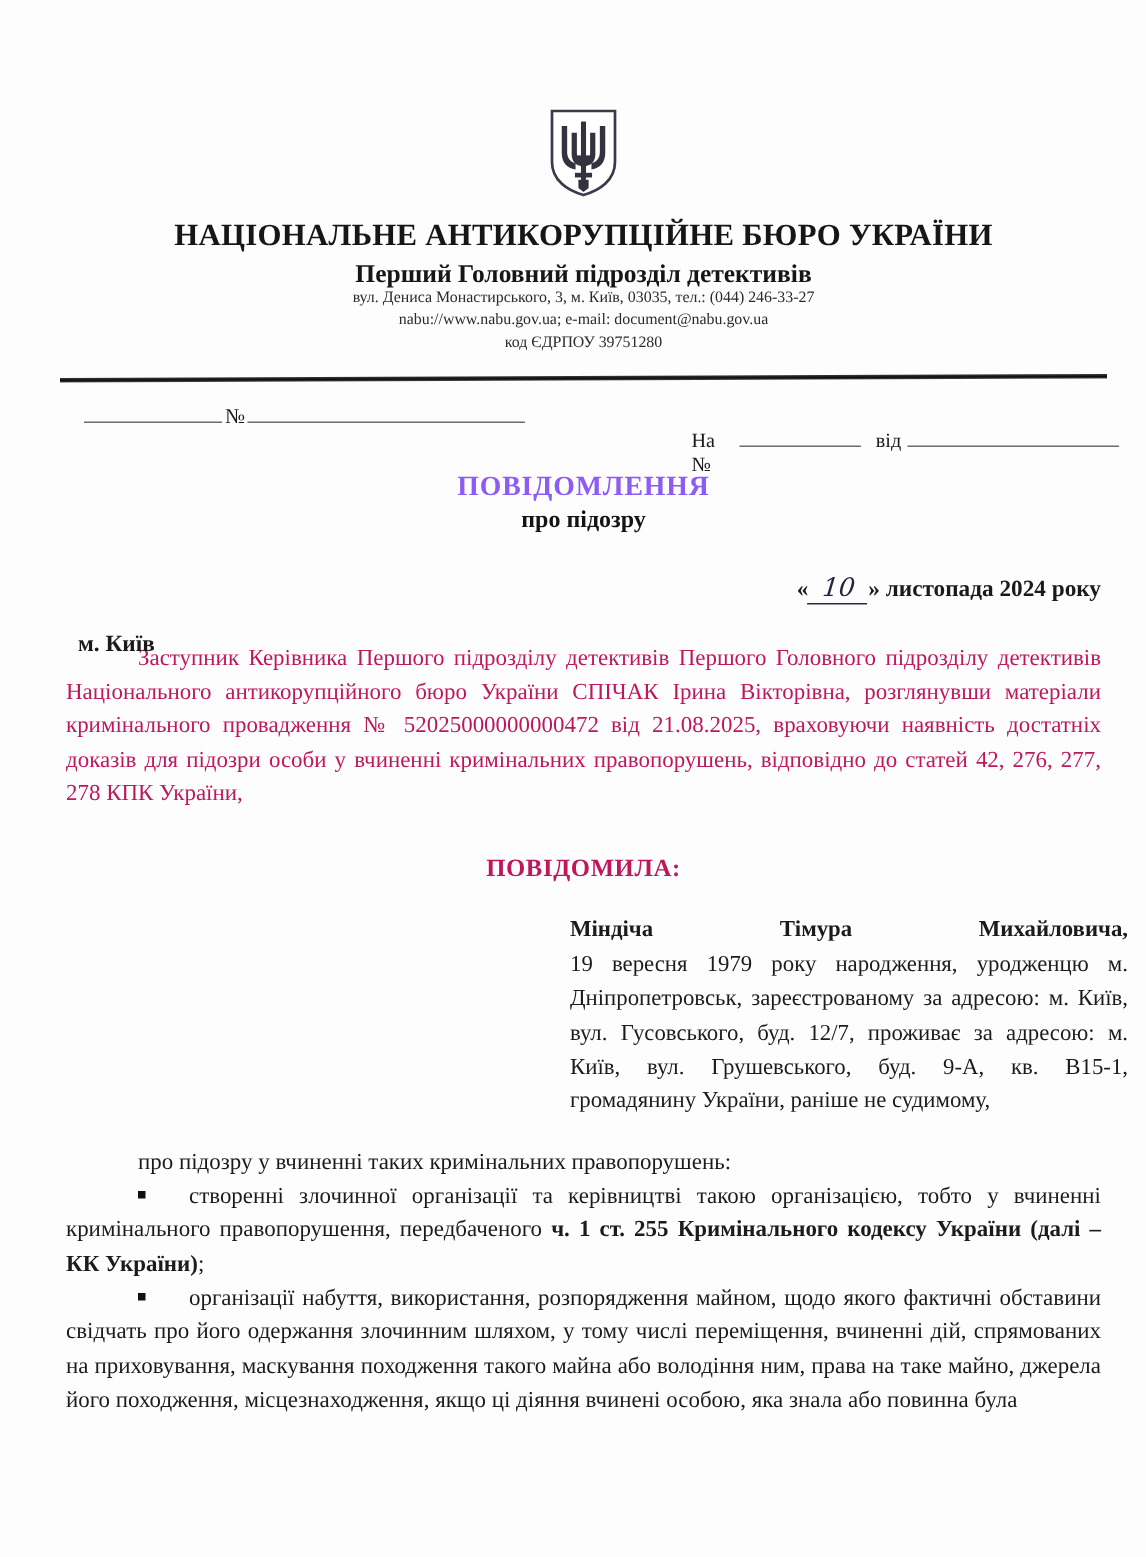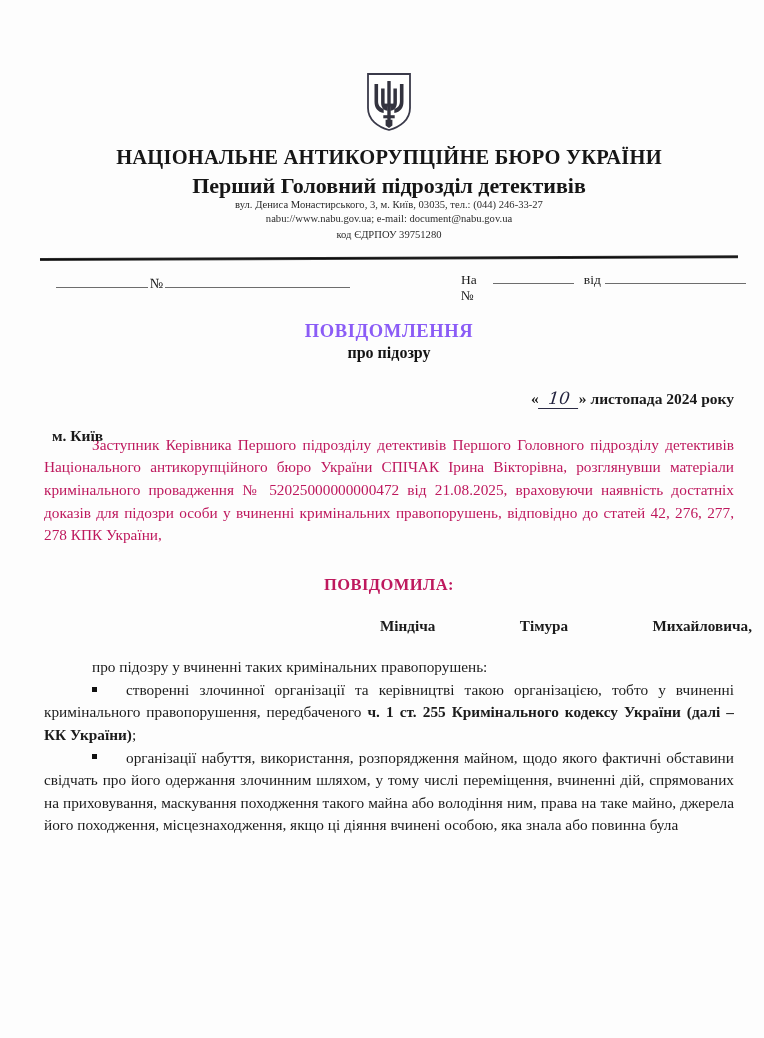--- a/index.html
+++ b/index.html
@@ -34,21 +34,21 @@
     display: block;
   }
   .org-name {
     font-size: 20.5px;
     font-weight: bold;
     letter-spacing: 0.2px;
     line-height: 1.1;
     color: #161616;
   }
   .org-unit {
-    font-size: 22px;
+    font-size: 17px;
     font-weight: bold;
     margin-top: 4px;
     line-height: 1.15;
     color: #161616;
   }
   .contact-line {
     font-size: 10.6px;
     line-height: 1.38;
     color: #2a2a2a;
     margin-top: 0;
@@ -84,21 +84,21 @@
   .ref-left {
     position: absolute;
     left: 12px;
     top: 4px;
     display: flex;
     align-items: baseline;
   }
   .ref-right {
     position: absolute;
     left: 417px;
-    top: 0;
+    top: 20px;
     display: flex;
     align-items: baseline;
     font-size: 13.5px;
   }
   .blank {
     display: inline-block;
     border-bottom: 1px solid #6d6d6d;
     height: 12px;
   }
   .b1 { width: 92px; }
@@ -295,21 +295,21 @@
     <span class="datestamp"><span class="quote">«</span><span class="hand-date">10</span><span class="quote">»</span>
       <span>листопада 2024 року</span></span>
   </div>
 
   <div class="body">
     <p>Заступник Керівника Першого підрозділу детективів Першого Головного підрозділу детективів Національного антикорупційного бюро України СПІЧАК Ірина Вікторівна, розглянувши матеріали кримінального провадження № 52025000000000472 від 21.08.2025, враховуючи наявність достатніх доказів для підозри особи у вчиненні кримінальних правопорушень, відповідно до статей 42, 276, 277, 278 КПК України,</p>
     <div class="center-head">ПОВІДОМИЛА:</div>
   </div>
 
   <div class="suspect-block">
-    <span class="suspect-name">Міндіча Тімура Михайловича,</span>
+    <span class="suspect-name">Міндіча Тімура Михайловича,</span><span>19 вересня 1979 року народження, уродженцю м. Дніпропетровськ, зареєстрованому за адресою: м. Київ, вул. Гусовського, буд. 12/7,  проживає за адресою: м. Київ, вул. Грушевського, буд. 9-А, кв. В15-1, громадянину України, раніше не судимому,</span>
   </div>
 
   <div class="charges">
     <p>про підозру у вчиненні таких кримінальних правопорушень:</p>
 
     <p class="charge-item"><span class="bullet-lead"><span class="sq"></span></span><span class="gap"></span><span>створенні злочинної організації та керівництві такою організацією, тобто у вчиненні кримінального правопорушення, передбаченого </span><b class="lawref">ч. 1 ст. 255 Кримінального кодексу України (далі – КК України)</b><span>;</span></p>
 
     <p class="charge-item"><span class="bullet-lead"><span class="sq"></span></span><span class="gap"></span><span>організації набуття, використання, розпорядження майном, щодо якого фактичні обставини свідчать про його одержання злочинним шляхом, у тому числі переміщення, вчиненні дій, спрямованих на приховування, маскування походження такого майна або володіння ним, права на таке майно, джерела його походження, місцезнаходження, якщо ці діяння вчинені особою, яка знала або повинна була</span></p>
   </div>
 

